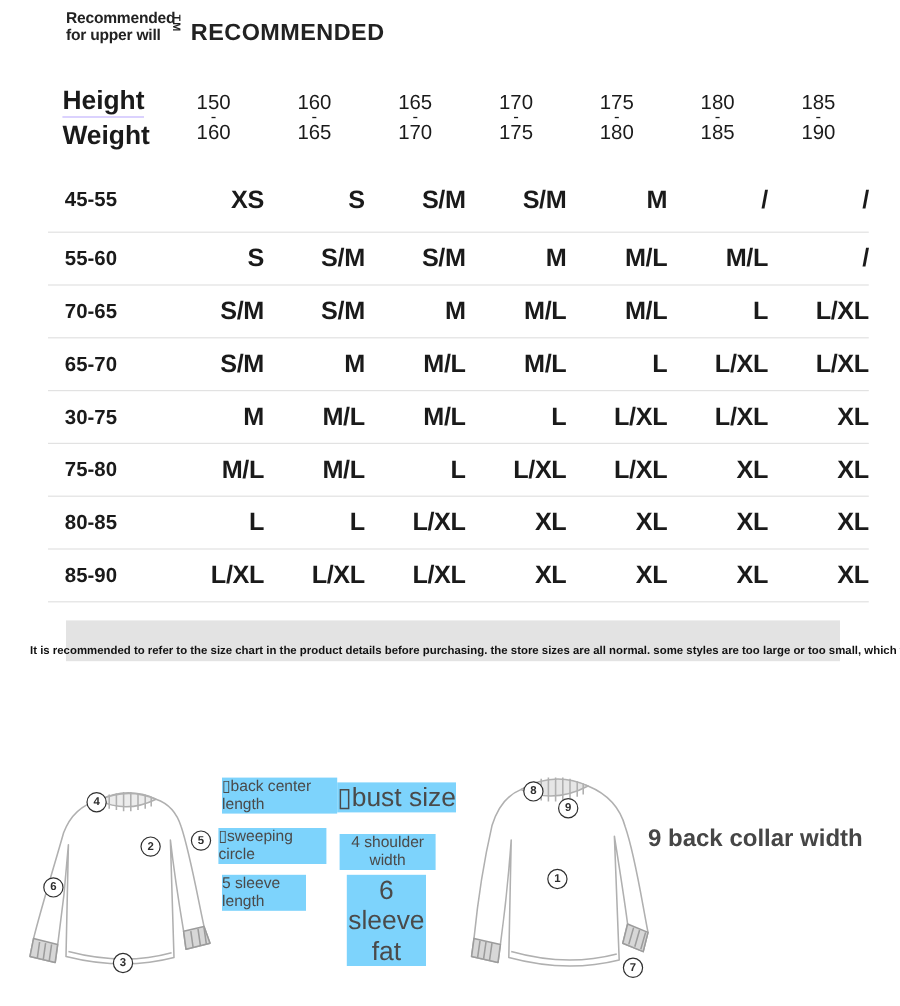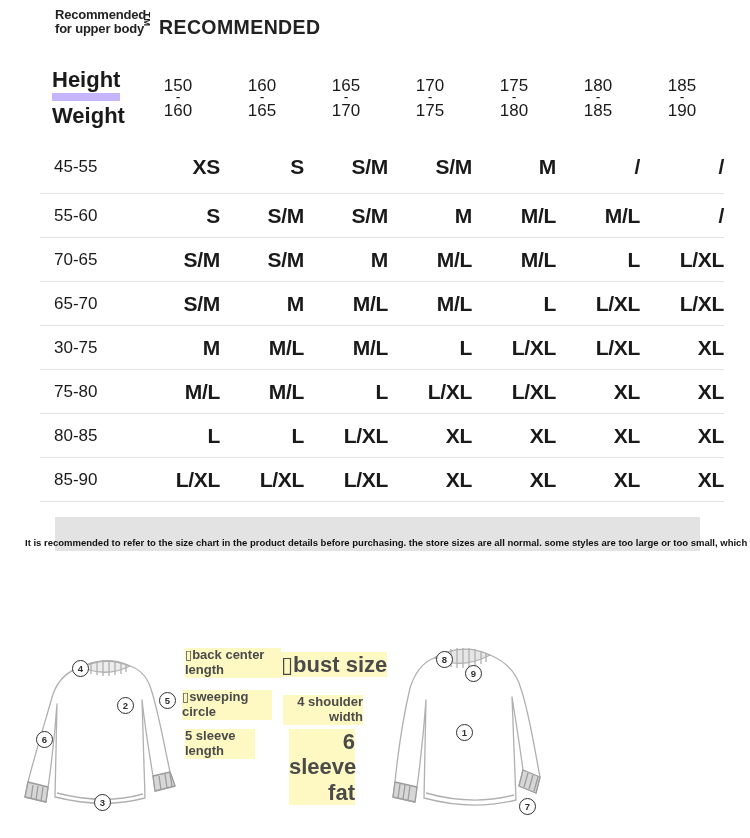--- a/index.html
+++ b/index.html
@@ -13,54 +13,54 @@
   
   .brand{left:55px;top:8px;font-size:13px;font-weight:bold;line-height:1.1;letter-spacing:-0.2px;color:#222;}
   .tm{left:142px;top:12px;writing-mode:vertical-rl;font-size:9px;font-weight:bold;color:#222;letter-spacing:1px;}
   .big-title{left:159px;top:16px;font-size:19.5px;font-weight:bold;letter-spacing:0.4px;color:#222;}
 
   
   .size-table{left:40px;top:56px;width:684px;}
   .grid-row{display:grid;grid-template-columns:96px repeat(7,84px);align-items:center;}
   .head-row{height:84px;}
   .hw{font-size:22px;font-weight:bold;line-height:1;padding-left:12px;}
-  .hw .h{display:inline-block;border-bottom:8px solid #c4b5fd;padding-bottom:2px;}
+  .hw .h{display:inline-block;border-bottom:1px solid #c4b5fd;padding-bottom:2px;}
   .hw .w{margin-top:4px;}
   .range{text-align:center;font-weight:normal;font-size:17px;line-height:1;}
   .range .dash{font-size:14px;line-height:0.55;}
   .body-row{border-bottom:1px solid #e2e2e2;height:43px;}
   .body-row.first{height:53px;}
-  .wcell{font-size:17px;font-weight:normal;padding-left:14px;}
+  .wcell{font-size:17px;font-weight:bold;padding-left:14px;}
   .scell{font-size:21px;font-weight:bold;text-align:right;letter-spacing:-0.3px;}
 
   
   .note-wrap{left:0;top:517px;width:750px;height:36px;}
   .note-bar{position:absolute;left:55px;top:0;width:645px;height:34px;background:#e3e3e3;}
   .note-text{position:absolute;left:25px;top:20px;width:702px;font-size:9.5px;font-weight:bold;color:#111;white-space:nowrap;}
 
   
   .diagram{left:0;top:638px;width:750px;height:200px;}
   .marker{position:absolute;width:15px;height:15px;border:1.5px solid #2f2f2f;border-radius:50%;
     background:#fff;color:#2f2f2f;font-size:9.5px;font-weight:bold;display:flex;align-items:center;justify-content:center;line-height:1;}
-  .lab{position:absolute;font-weight:bold;color:#4a4a4a;background:#fef9c3;}
+  .lab{position:absolute;font-weight:normal;color:#4a4a4a;background:#7dd3fc;}
   .lab.small{font-size:13px;line-height:1.15;}
-  .lab.center{text-align:right;}
+  .lab.center{text-align:center;}
   .lab.big{font-size:22px;line-height:1.15;}
   .rlab{position:absolute;font-weight:bold;color:#464646;white-space:nowrap;}
   .rlab .l1a{font-size:22px;}
   .rlab .l1b{font-size:20px;margin-left:8px;}
   .rlab.line2{font-size:20px;}
   svg{display:block;}
 </style>
 </head>
 <body>
 
 <div class="abs brand">
   <div>Recommended</div>
-  <div>for upper body</div>
+  <div>for upper will</div>
 </div>
 <div class="abs tm">TM</div>
 <div class="abs big-title">RECOMMENDED</div>
 
 <div class="abs size-table">
   <div class="grid-row head-row">
     <div class="hw">
       <div><span class="h">Height</span></div>
       <div class="w">Weight</div>
     </div>
@@ -228,13 +228,14 @@
   <span class="marker" style="left:519px;top:160px">7</span>
 
   <div class="lab small" style="left:185px;top:10px;width:96px">▯back center length</div>
   <div class="lab small" style="left:182px;top:52px;width:90px">▯sweeping circle</div>
   <div class="lab small" style="left:185px;top:91px;width:70px">5 sleeve length</div>
 
   <div class="lab big" style="left:281px;top:14px">▯bust size</div>
   <div class="lab small center" style="left:283px;top:57px;width:80px">4 shoulder width</div>
   <div class="lab big center" style="left:289px;top:91px;width:66px">6 sleeve fat</div>
 
+  <div class="rlab line2" style="left:540px;top:50px">9 back collar width</div>
 </div>
 
 </body></html>

